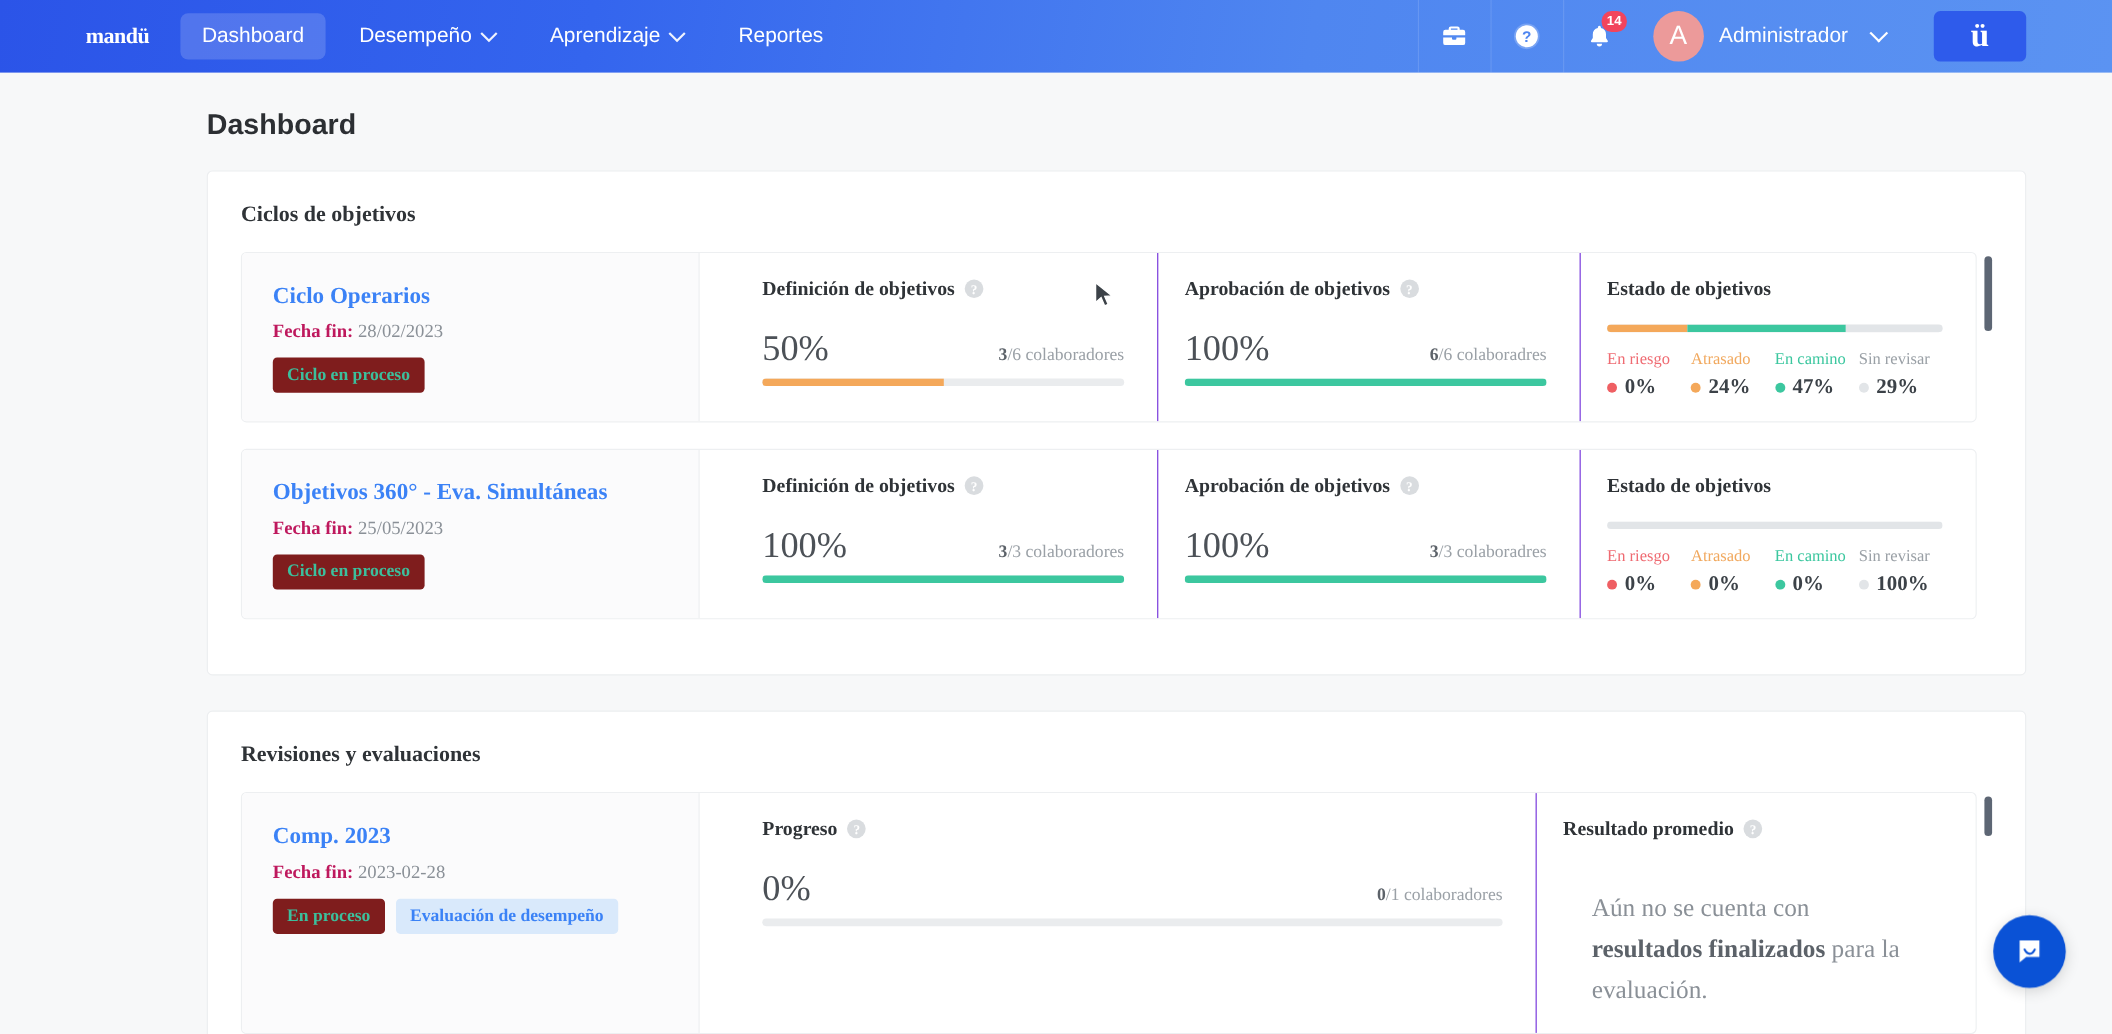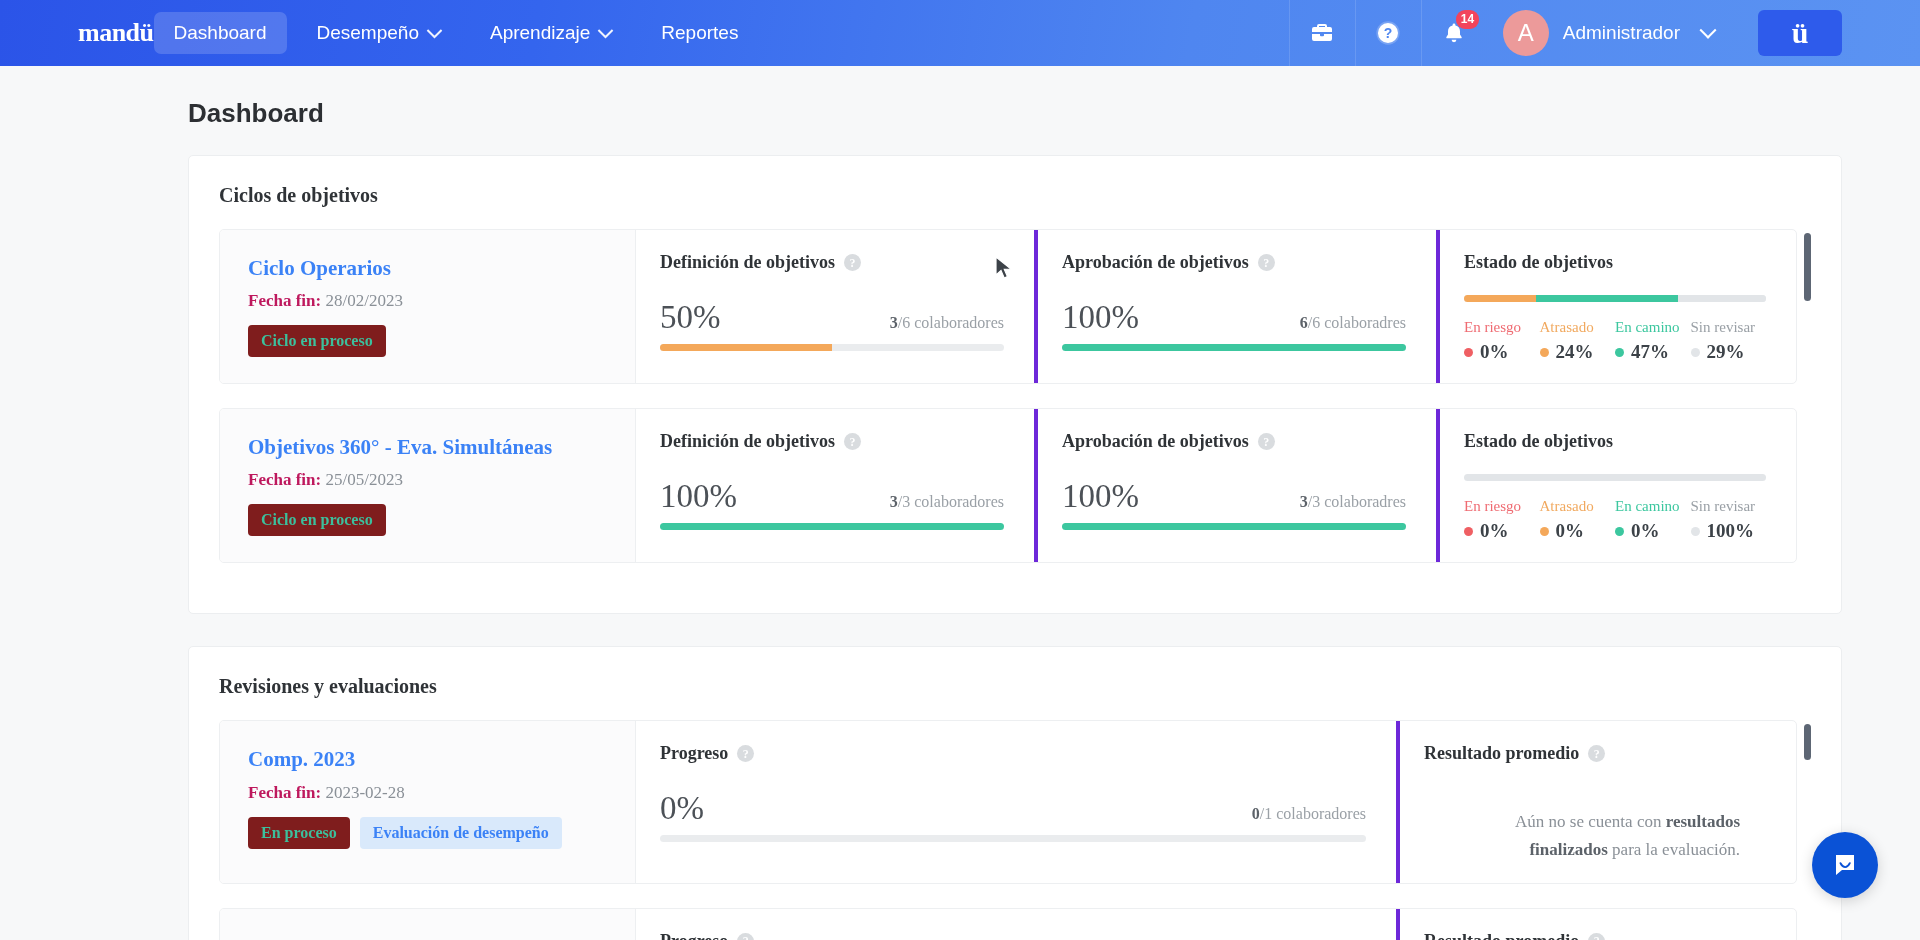--- a/index.html
+++ b/index.html
@@ -20,23 +20,24 @@
     background: linear-gradient(100deg, #2b54e8 0%, #3465ee 28%, #4f86f0 62%, #5b93f2 100%);
     display: flex;
     align-items: center;
     padding: 0 0 0 78px;
     position: relative;
     z-index: 50;
   }
   .brand {
     color: #ffffff;
     font-family: "Liberation Serif", serif;
-    font-size: 26px;
+    font-size: 20px;
     font-weight: 700;
     letter-spacing: -0.5px;
+    margin-right: 28px;
     user-select: none;
   }
   .nav-items { display: flex; align-items: center; height: 100%; }
   .nav-item {
     color: #ffffff;
     font-size: 19px;
     padding: 10px 20px;
     border-radius: 7px;
     display: flex;
     align-items: center;
@@ -166,20 +167,21 @@
   }
 
   
   .row {
     display: flex;
     border: 1px solid #edeff1;
     border-radius: 5px;
     background: #fff;
     margin-bottom: 24px;
     overflow: hidden;
+    gap: 33px;
   }
   .row:last-child { margin-bottom: 0; }
 
   .row-left {
     width: 416px;
     flex: 0 0 416px;
     background: #fbfbfc;
     border-right: 1px solid #edeff1;
     padding: 26px 28px 26px 28px;
   }
@@ -209,21 +211,21 @@
   .tag.green { background: #7f1d1d; color: #3cbf9c; }
   .tag.blue  { background: #d9e9fb; color: #3b82f6; }
 
   .row-right { flex: 1; display: flex; }
 
   .metric {
     flex: 1;
     padding: 22px 30px 20px 24px;
     position: relative;
   }
-  .metric + .metric { border-left: 4px solid #6d28d9; }
+  .metric + .metric { border-left: 1px solid #6d28d9; }
   .metric.status { flex: 0 0 360px; }
 
   .metric-head {
     display: flex;
     align-items: center;
     gap: 9px;
     font-size: 18px;
     font-weight: 700;
     color: #2f3337;
     margin-bottom: 28px;
@@ -289,24 +291,24 @@
     display: flex;
     align-items: center;
     gap: 7px;
   }
   .dot { width: 9px; height: 9px; border-radius: 50%; display: inline-block; }
 
   
   .metric.wide { flex: 1 1 auto; }
   .metric.result { flex: 0 0 400px; }
   .empty-result {
-    font-size: 17px;
+    font-size: 23px;
     color: #8a9097;
     line-height: 1.6;
-    text-align: right;
+    text-align: left;
     padding: 16px 26px 0;
   }
   .empty-result b { color: #5c6269; font-weight: 700; }
 
   
   .chat-launcher {
     position: fixed;
     right: 42px; bottom: 42px;
     width: 66px; height: 66px;
     border-radius: 50%;

